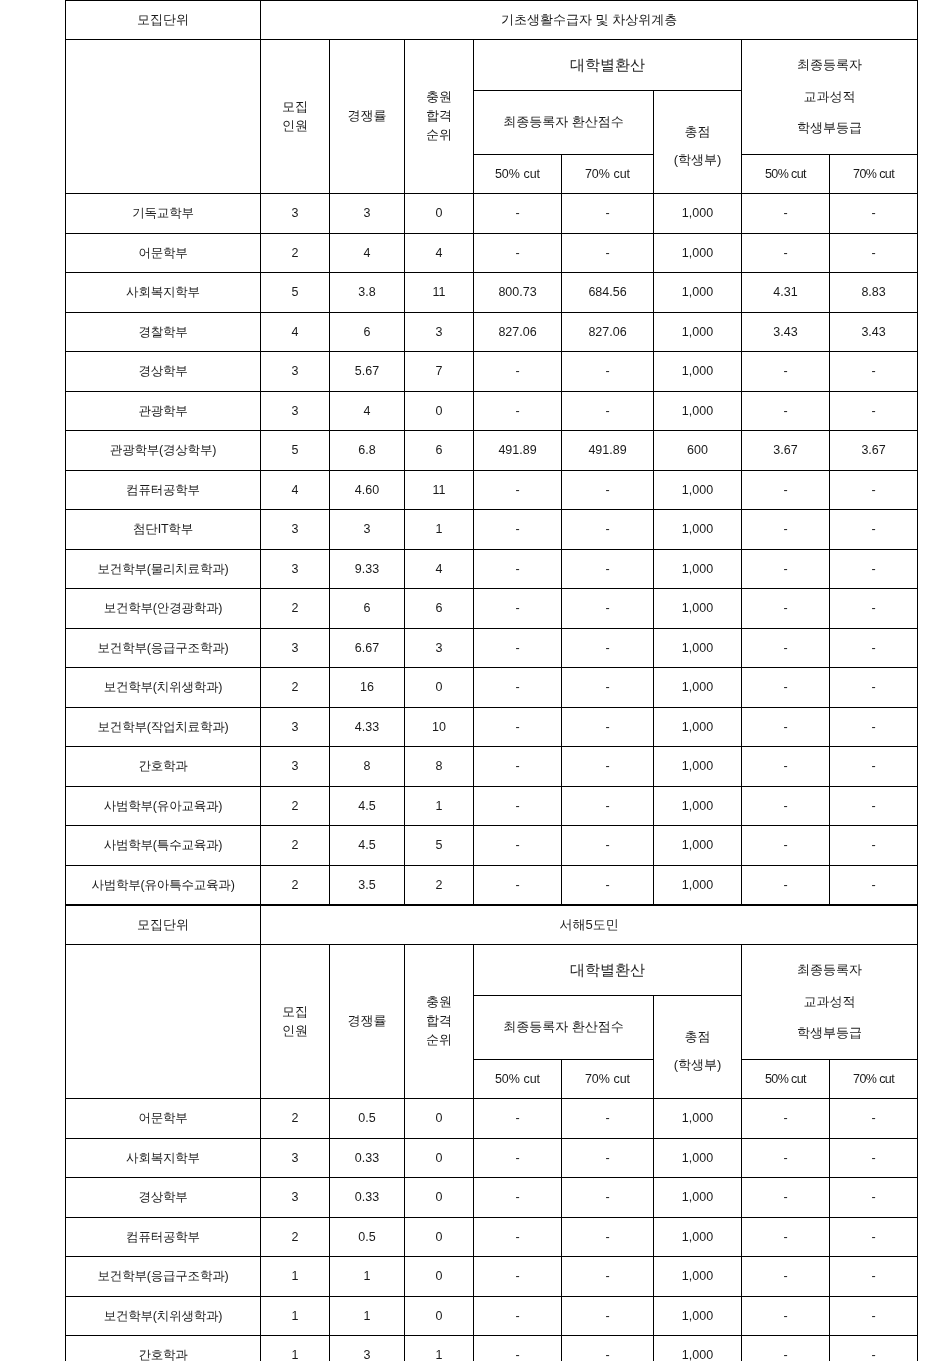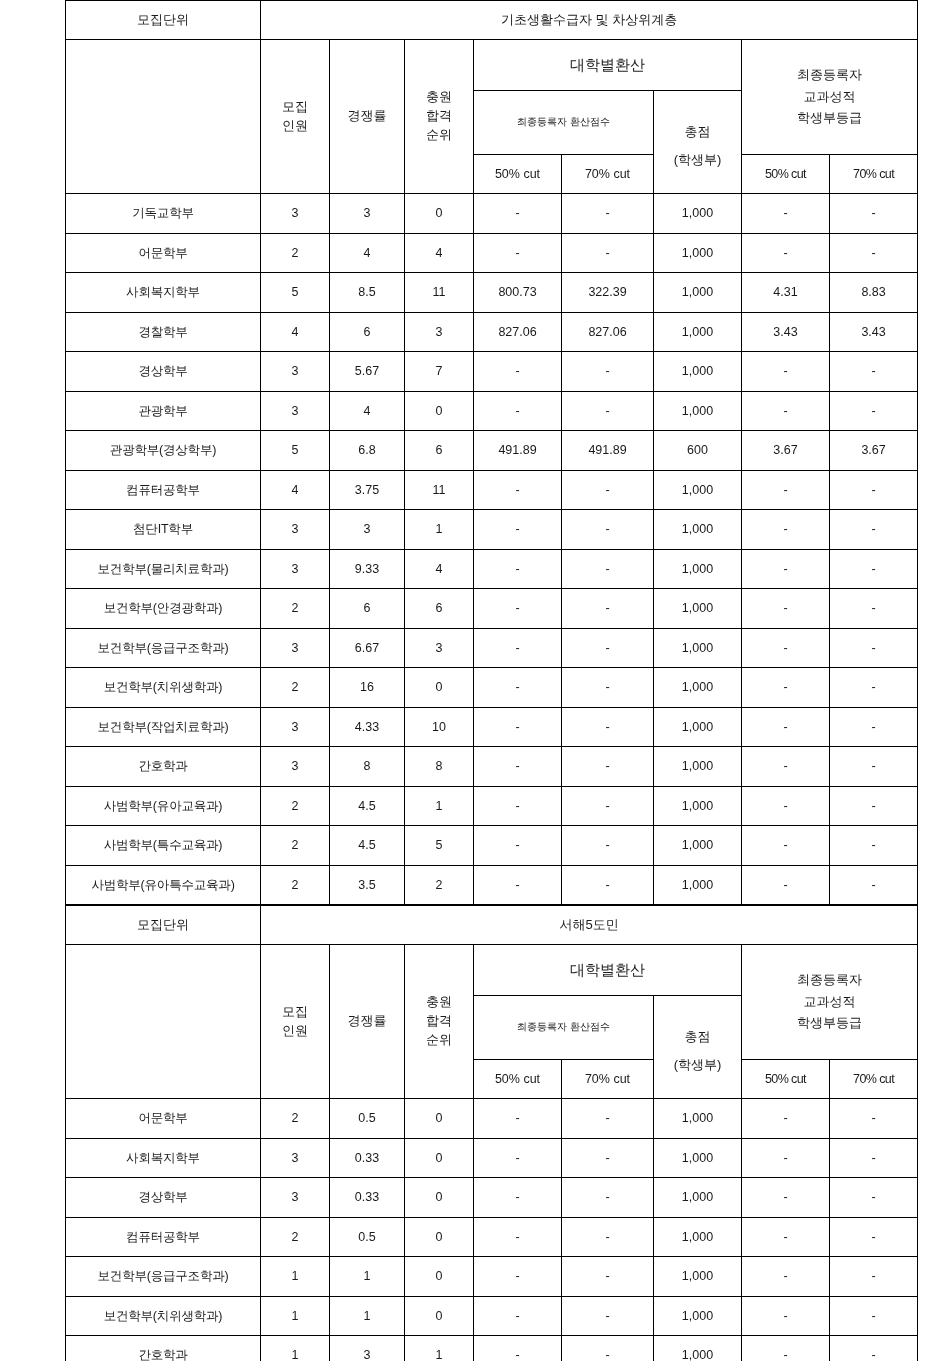--- a/index.html
+++ b/index.html
@@ -78,37 +78,37 @@
   }
   .hdr-stack .l {
     display: block;
   }
   .hdr-group {
     height: 50px;
     font-size: 15px;
   }
   .hdr-sub {
     height: 63px;
-    font-size: 10px;
+    font-size: 13px;
   }
   .hdr-total {
     height: 101px;
     font-size: 13px;
   }
   .hdr-total .l {
     display: block;
     margin-top: 9px;
   }
   .hdr-final {
     height: 113px;
     font-size: 13px;
   }
   .hdr-final .l {
     display: block;
-    margin: 3px 0;
+    margin: 13px 0;
   }
   .hdr-cut {
     height: 38px;
     font-size: 12.5px;
   }
   .hdr-cut.tight {
     letter-spacing: -0.6px;
   }
 
   
@@ -204,24 +204,24 @@
             <td>4</td>
             <td>-</td>
             <td>-</td>
             <td>1,000</td>
             <td>-</td>
             <td>-</td>
           </tr>
           <tr>
             <td class="unit-cell">사회복지학부</td>
             <td>5</td>
-            <td>8.5</td>
+            <td>3.8</td>
             <td>11</td>
             <td>800.73</td>
-            <td>322.39</td>
+            <td>684.56</td>
             <td>1,000</td>
             <td>4.31</td>
             <td>8.83</td>
           </tr>
           <tr>
             <td class="unit-cell">경찰학부</td>
             <td>4</td>
             <td>6</td>
             <td>3</td>
             <td>827.06</td>
@@ -259,21 +259,21 @@
             <td>6</td>
             <td>491.89</td>
             <td>491.89</td>
             <td>600</td>
             <td>3.67</td>
             <td>3.67</td>
           </tr>
           <tr>
             <td class="unit-cell">컴퓨터공학부</td>
             <td>4</td>
-            <td>3.75</td>
+            <td>4.60</td>
             <td>11</td>
             <td>-</td>
             <td>-</td>
             <td>1,000</td>
             <td>-</td>
             <td>-</td>
           </tr>
           <tr>
             <td class="unit-cell">첨단IT학부</td>
             <td>3</td>

